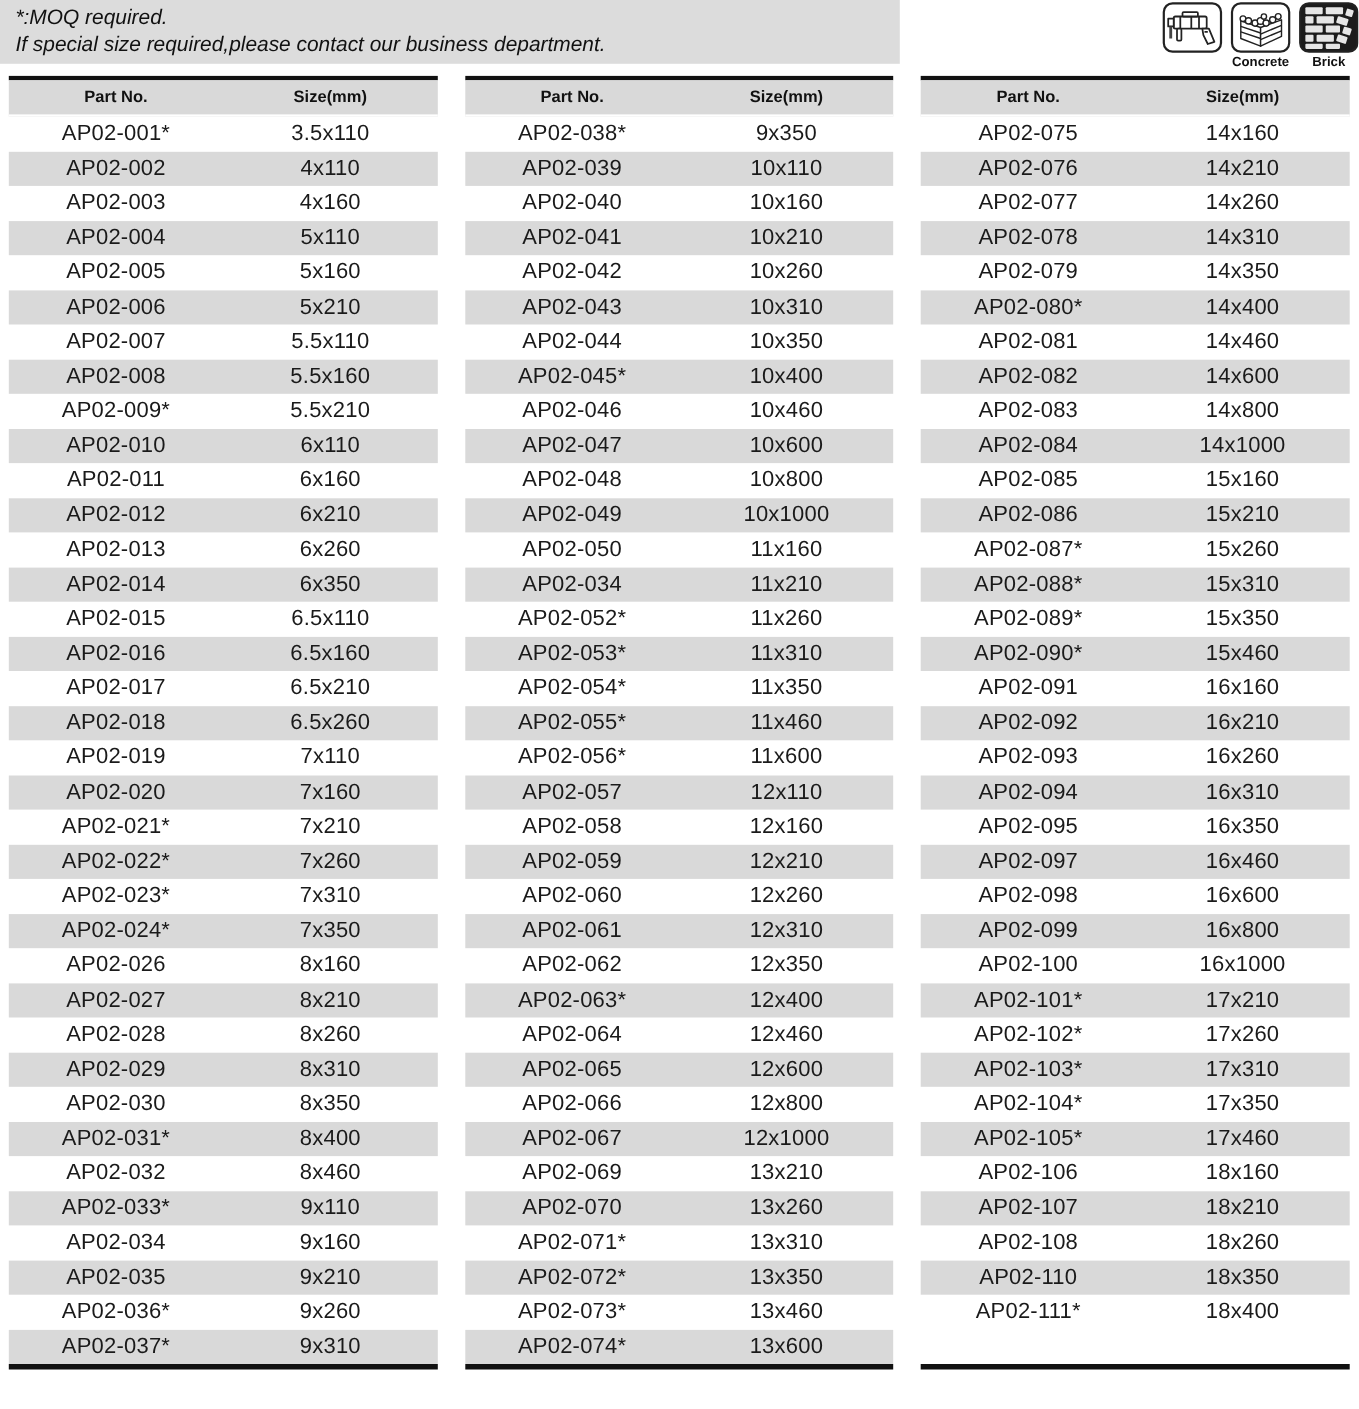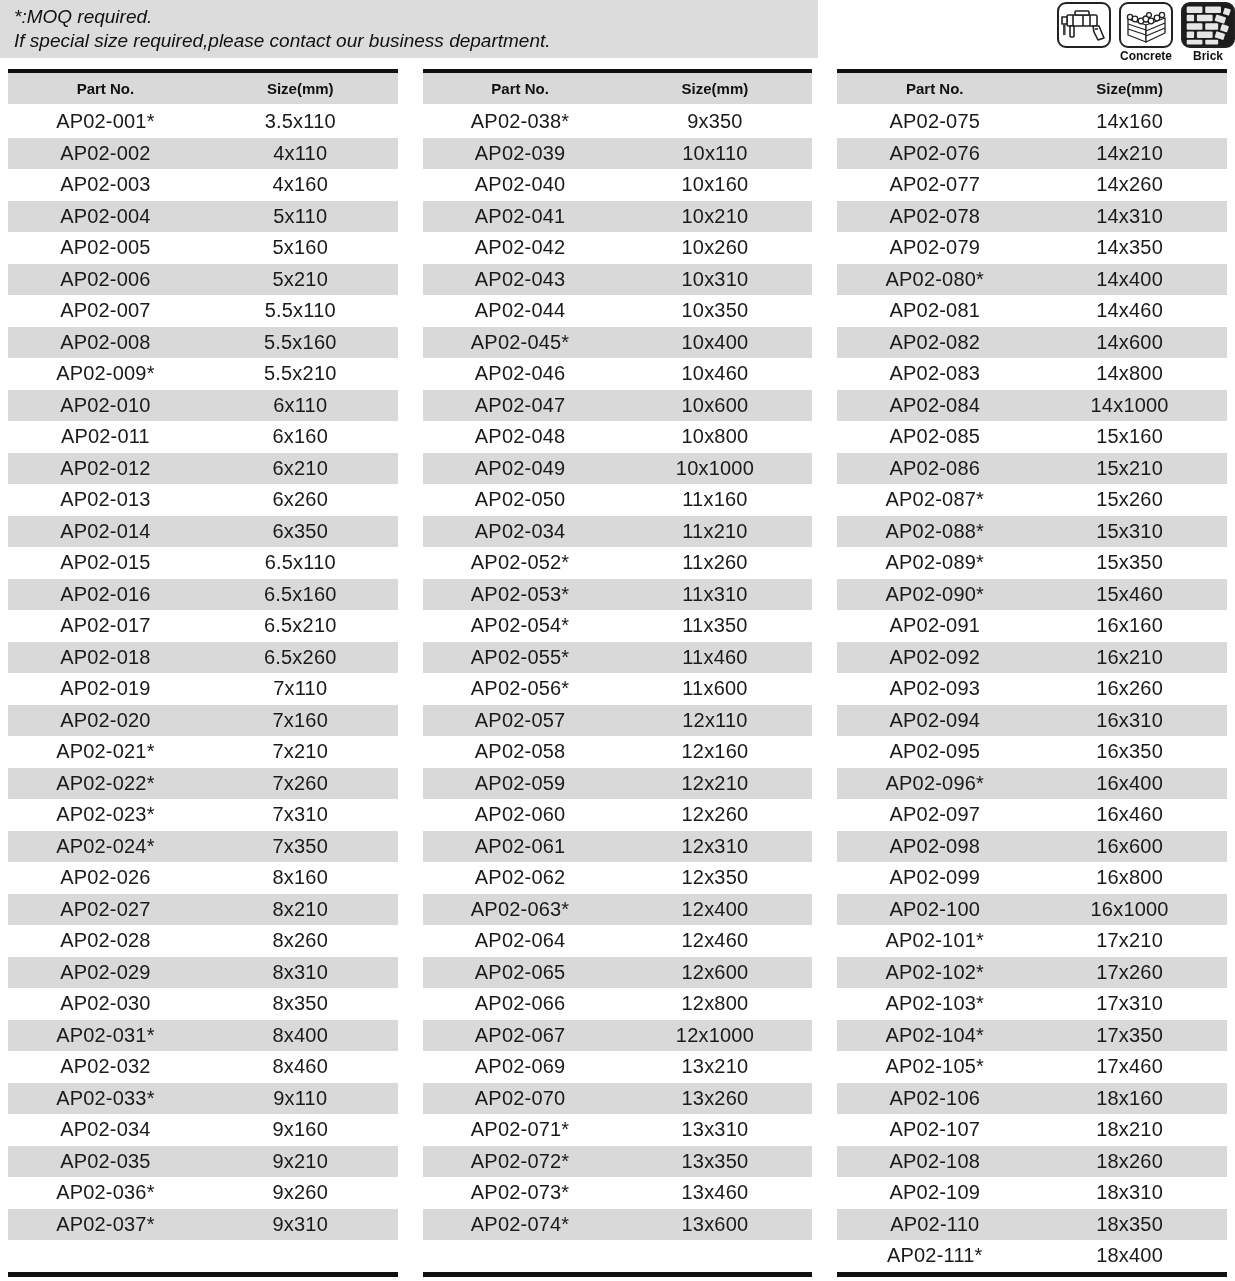--- a/index.html
+++ b/index.html
@@ -492,24 +492,20 @@
           </div>
           <div class="row">
             <div>AP02-094</div>
             <div>16x310</div>
           </div>
           <div class="row">
             <div>AP02-095</div>
             <div>16x350</div>
           </div>
           <div class="row">
-            <div>AP02-096*</div>
-            <div>16x400</div>
-          </div>
-          <div class="row">
             <div>AP02-097</div>
             <div>16x460</div>
           </div>
           <div class="row">
             <div>AP02-098</div>
             <div>16x600</div>
           </div>
           <div class="row">
             <div>AP02-099</div>
             <div>16x800</div>
@@ -542,24 +538,20 @@
             <div>AP02-106</div>
             <div>18x160</div>
           </div>
           <div class="row">
             <div>AP02-107</div>
             <div>18x210</div>
           </div>
           <div class="row">
             <div>AP02-108</div>
             <div>18x260</div>
-          </div>
-          <div class="row">
-            <div>AP02-109</div>
-            <div>18x310</div>
           </div>
           <div class="row">
             <div>AP02-110</div>
             <div>18x350</div>
           </div>
           <div class="row">
             <div>AP02-111*</div>
             <div>18x400</div>
           </div>
         </div>

